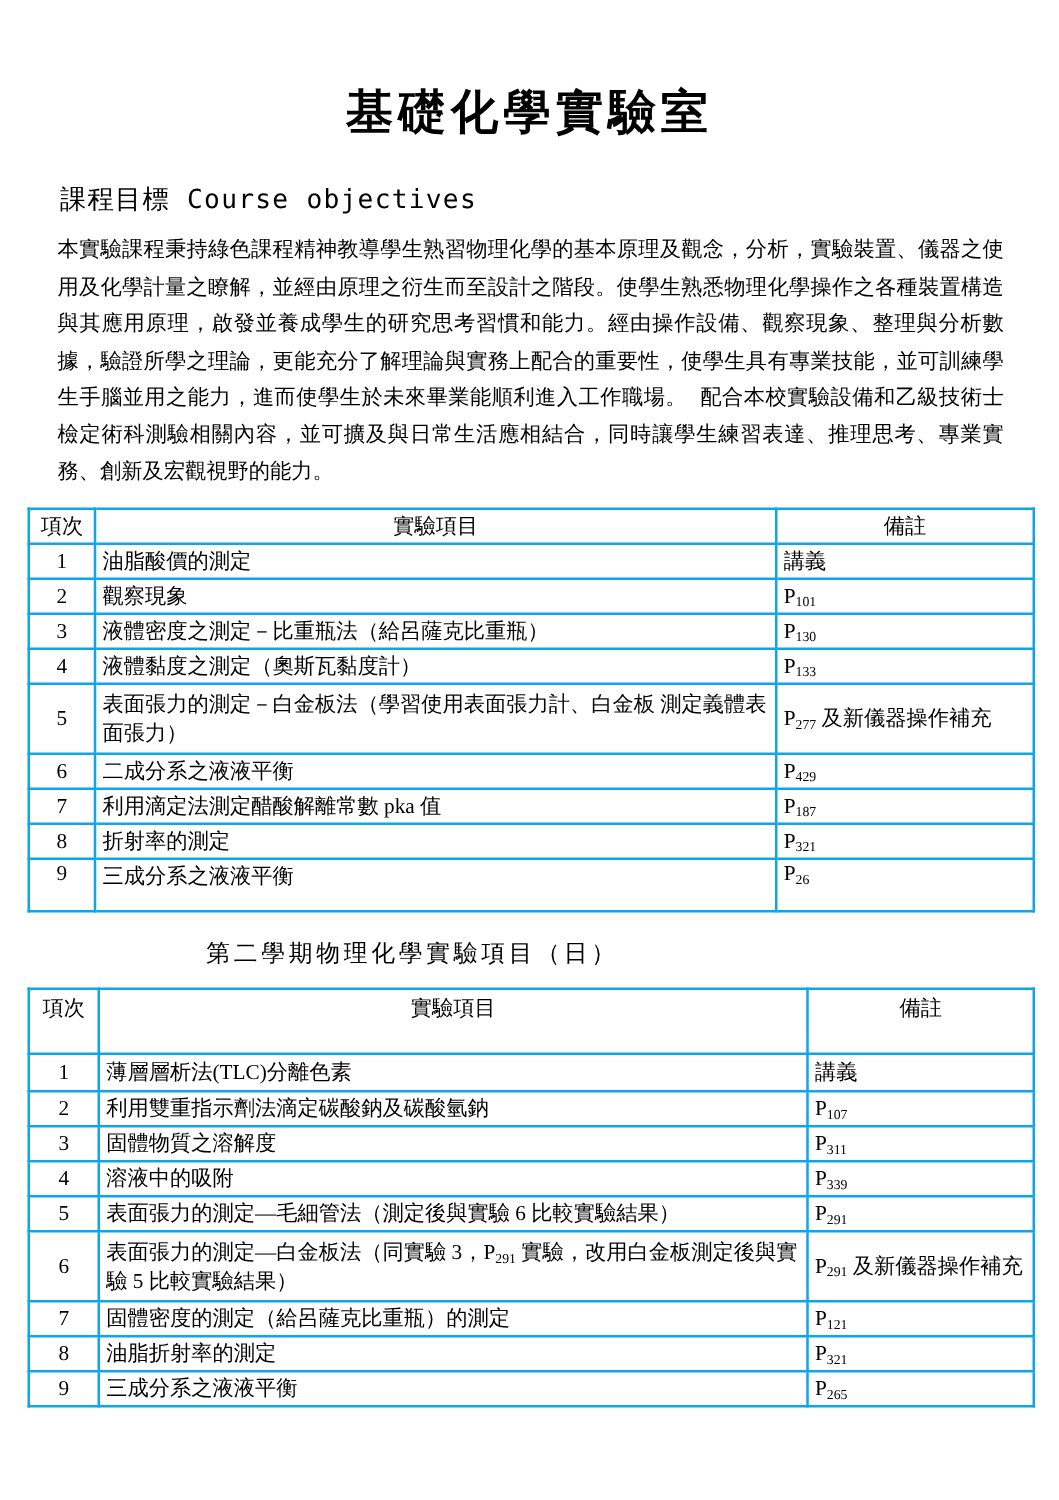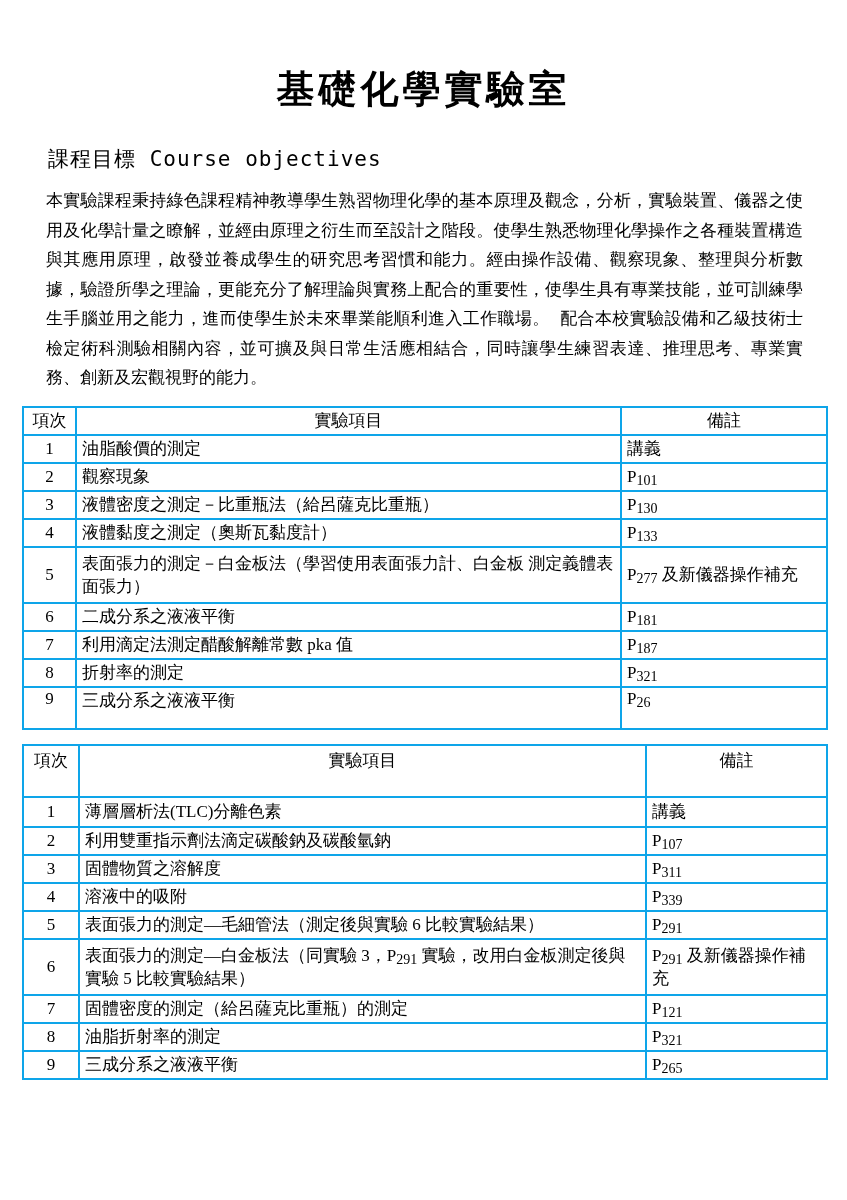--- a/index.html
+++ b/index.html
@@ -83,21 +83,21 @@
   
   table.exp-table tr { height: 28px; }
   #table1 tbody tr:nth-child(5) { height: 56px; }
   #table1 tbody tr:nth-child(9) { height: 42px; }
   #table1 tbody tr:nth-child(9) td { vertical-align: top; }
   #table2 thead tr { height: 52px; }
   #table2 thead th { vertical-align: top; padding-top: 3px; }
   #table2 tbody tr:nth-child(1) { height: 30px; }
   #table2 tbody tr:nth-child(6) { height: 56px; }
   sub {
-    font-size: 14px;
+    font-size: 11px;
     line-height: 0;
     vertical-align: -3px;
   }
 </style>
 </head>
 <body>
 
 <div class="page">
 
   <div class="doc-title">基礎化學實驗室</div>
@@ -142,40 +142,41 @@
           <td class="cell-note"><span>P</span><sub>133</sub></td>
         </tr>
         <tr>
           <td class="cell-no">5</td>
           <td class="cell-item"><span>表面張力的測定－白金板法（學習使用表面張力計、白金板 測定義體表面張力）</span></td>
           <td class="cell-note"><span>P</span><sub>277</sub><span> 及新儀器操作補充</span></td>
         </tr>
         <tr>
           <td class="cell-no">6</td>
           <td class="cell-item"><span>二成分系之液液平衡</span></td>
-          <td class="cell-note"><span>P</span><sub>181</sub></td>
+          <td class="cell-note"><span>P</span><sub>429</sub></td>
         </tr>
         <tr>
           <td class="cell-no">7</td>
           <td class="cell-item"><span>利用滴定法測定醋酸解離常數 pka 值</span></td>
           <td class="cell-note"><span>P</span><sub>187</sub></td>
         </tr>
         <tr>
           <td class="cell-no">8</td>
           <td class="cell-item"><span>折射率的測定</span></td>
           <td class="cell-note"><span>P</span><sub>321</sub></td>
         </tr>
         <tr>
           <td class="cell-no">9</td>
           <td class="cell-item"><span>三成分系之液液平衡</span></td>
           <td class="cell-note"><span>P</span><sub>26</sub></td>
         </tr>
       </tbody>
   </table>
 
+  <div class="table-heading-2">第二學期物理化學實驗項目（日）</div>
 
   <table class="exp-table" id="table2">
     <colgroup>
       <col class="c-no">
         <col class="c-item">
         <col class="c-note">
     </colgroup>
     <thead>
         <tr>
           <th>項次</th>

